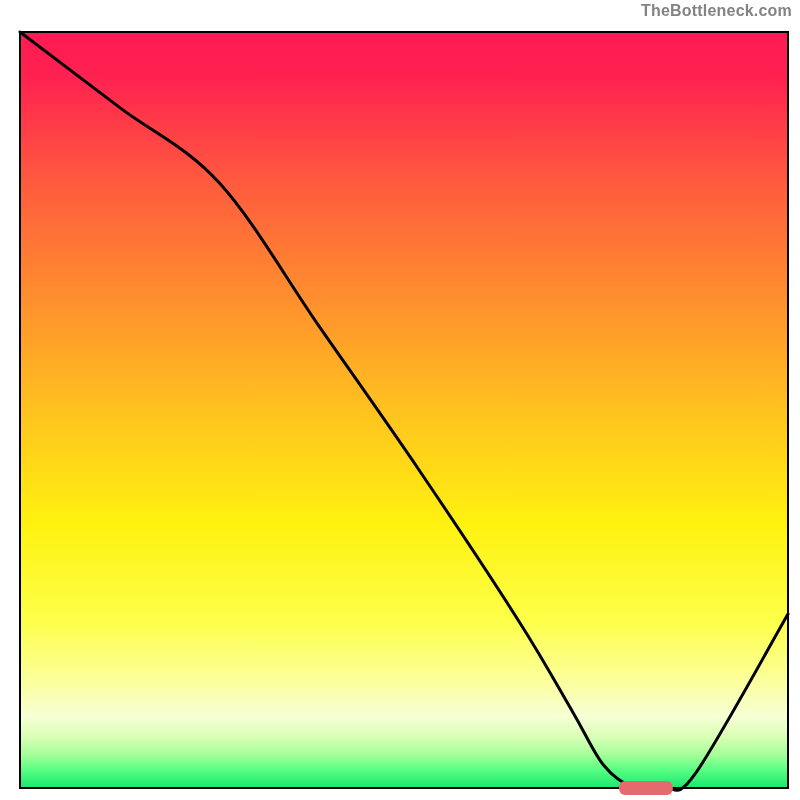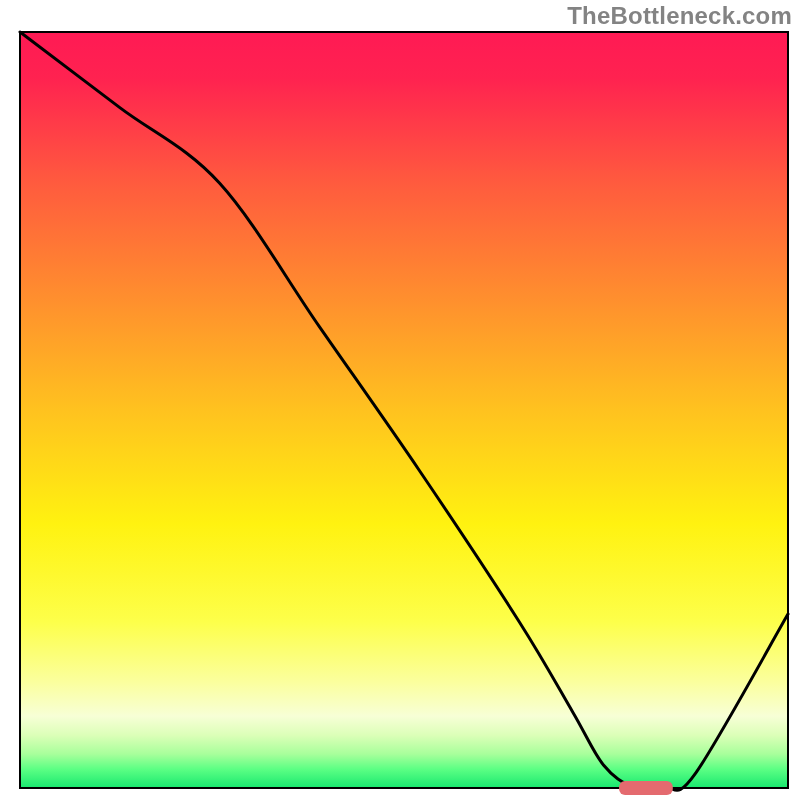--- a/index.html
+++ b/index.html
@@ -13,21 +13,21 @@
   }
   .wrap {
     position: relative;
     width: 800px;
     height: 800px;
   }
   .watermark {
     position: absolute;
     top: 2px;
     right: 8px;
-    font-size: 24px;
+    font-size: 16px;
     font-weight: 600;
     color: #838383;
     letter-spacing: 0.2px;
     z-index: 5;
   }
   svg.chart {
     position: absolute;
     top: 0;
     left: 0;
     width: 800px;

